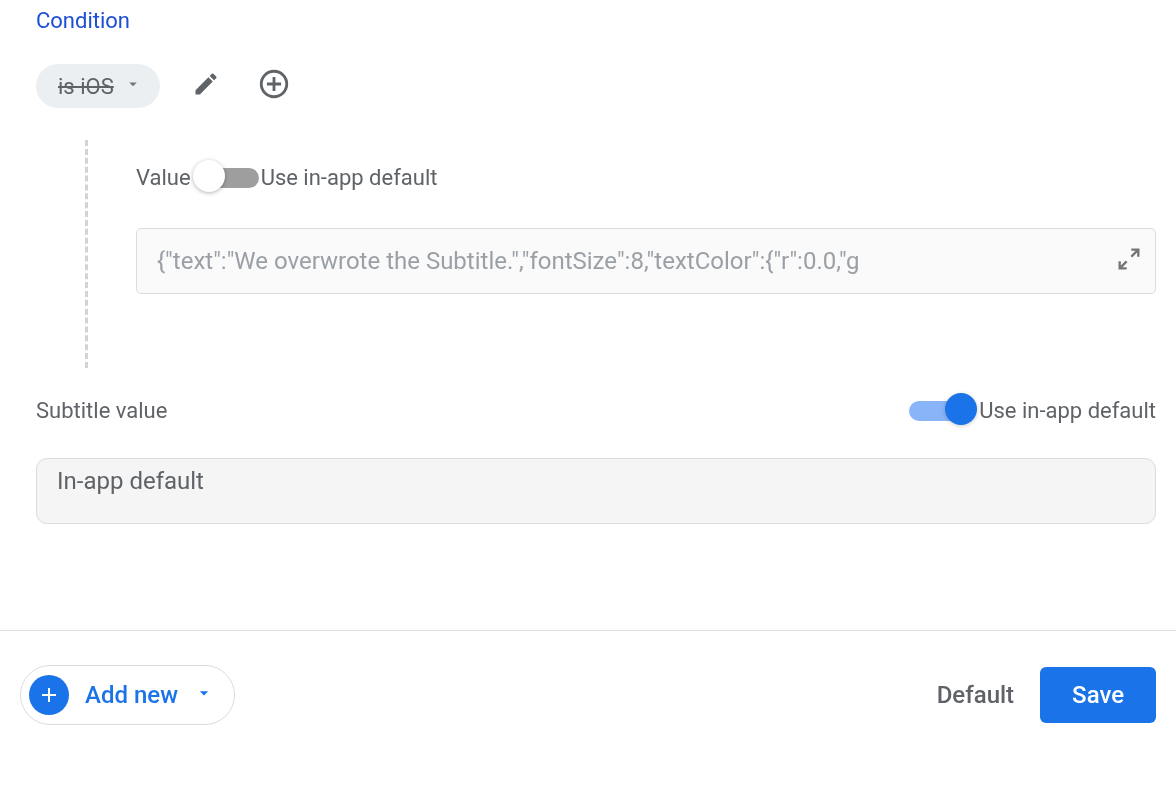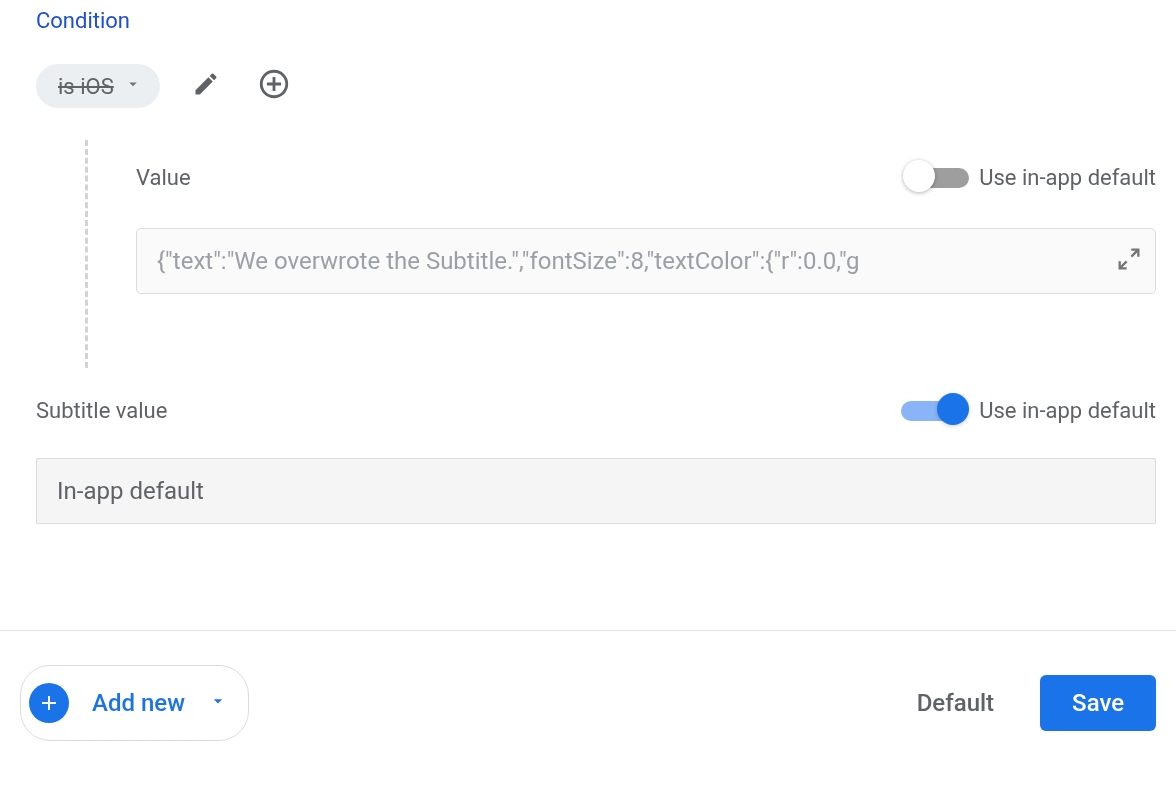--- a/index.html
+++ b/index.html
@@ -67,31 +67,30 @@
       border-left: 3px dashed #d0d4d8;
     }
     
     .value-row {
       position: absolute;
       left: 136px;
       top: 165px;
       right: 20px;
       display: flex;
       align-items: center;
-      justify-content: space-between;
     }
     .value-label {
       font-size: 22px;
       color: #5f6368;
     }
     
     .toggle-wrap {
       display: flex;
       align-items: center;
-      gap: 8px;
+      gap: 0;
     }
     .toggle-off {
       width: 70px;
       height: 24px;
       position: relative;
       cursor: pointer;
     }
     .toggle-off .track {
       position: absolute;
       left: 16px; top: 2px;
@@ -167,25 +166,25 @@
       justify-content: space-between;
     }
     
     .default-input {
       position: absolute;
       left: 36px;
       top: 458px;
       right: 20px;
       height: 66px;
       border: 1px solid #dadce0;
-      border-radius: 2px;
+      border-radius: 11px;
       background: #f5f5f5;
       display: flex;
-      align-items: center;
-      padding: 16px 20px;
+      align-items: flex-start;
+      padding: 8px 20px;
       font-size: 24px;
       color: #5f6368;
     }
     
     .footer-divider {
       position: absolute;
       left: 0;
       top: 630px;
       right: 0;
       height: 1px;
@@ -199,24 +198,24 @@
       right: 0;
       display: flex;
       align-items: center;
       padding: 0 20px;
     }
     .add-new {
       display: flex;
       align-items: center;
       border: 1px solid #dadce0;
       border-radius: 30px;
-      height: 76px;
+      height: 60px;
       padding: 0 20px 0 8px;
       cursor: pointer;
-      gap: 23px;
+      gap: 16px;
     }
     .add-plus {
       width: 40px;
       height: 40px;
       background: #1a73e8;
       border-radius: 50%;
       display: flex;
       align-items: center;
       justify-content: center;
     }
@@ -237,21 +236,20 @@
       font-weight: 500;
     }
     .save-btn {
       font-size: 24px;
       color: #fff;
       background: #1a73e8;
       padding: 14px 32px;
       border-radius: 6px;
       cursor: pointer;
       font-weight: 500;
-      margin-left: 20px;
     }
   </style>
 </head>
 <body>
 
 <div class="container">
 
   <div class="condition-label">Condition</div>
 
   <div class="condition-row">

